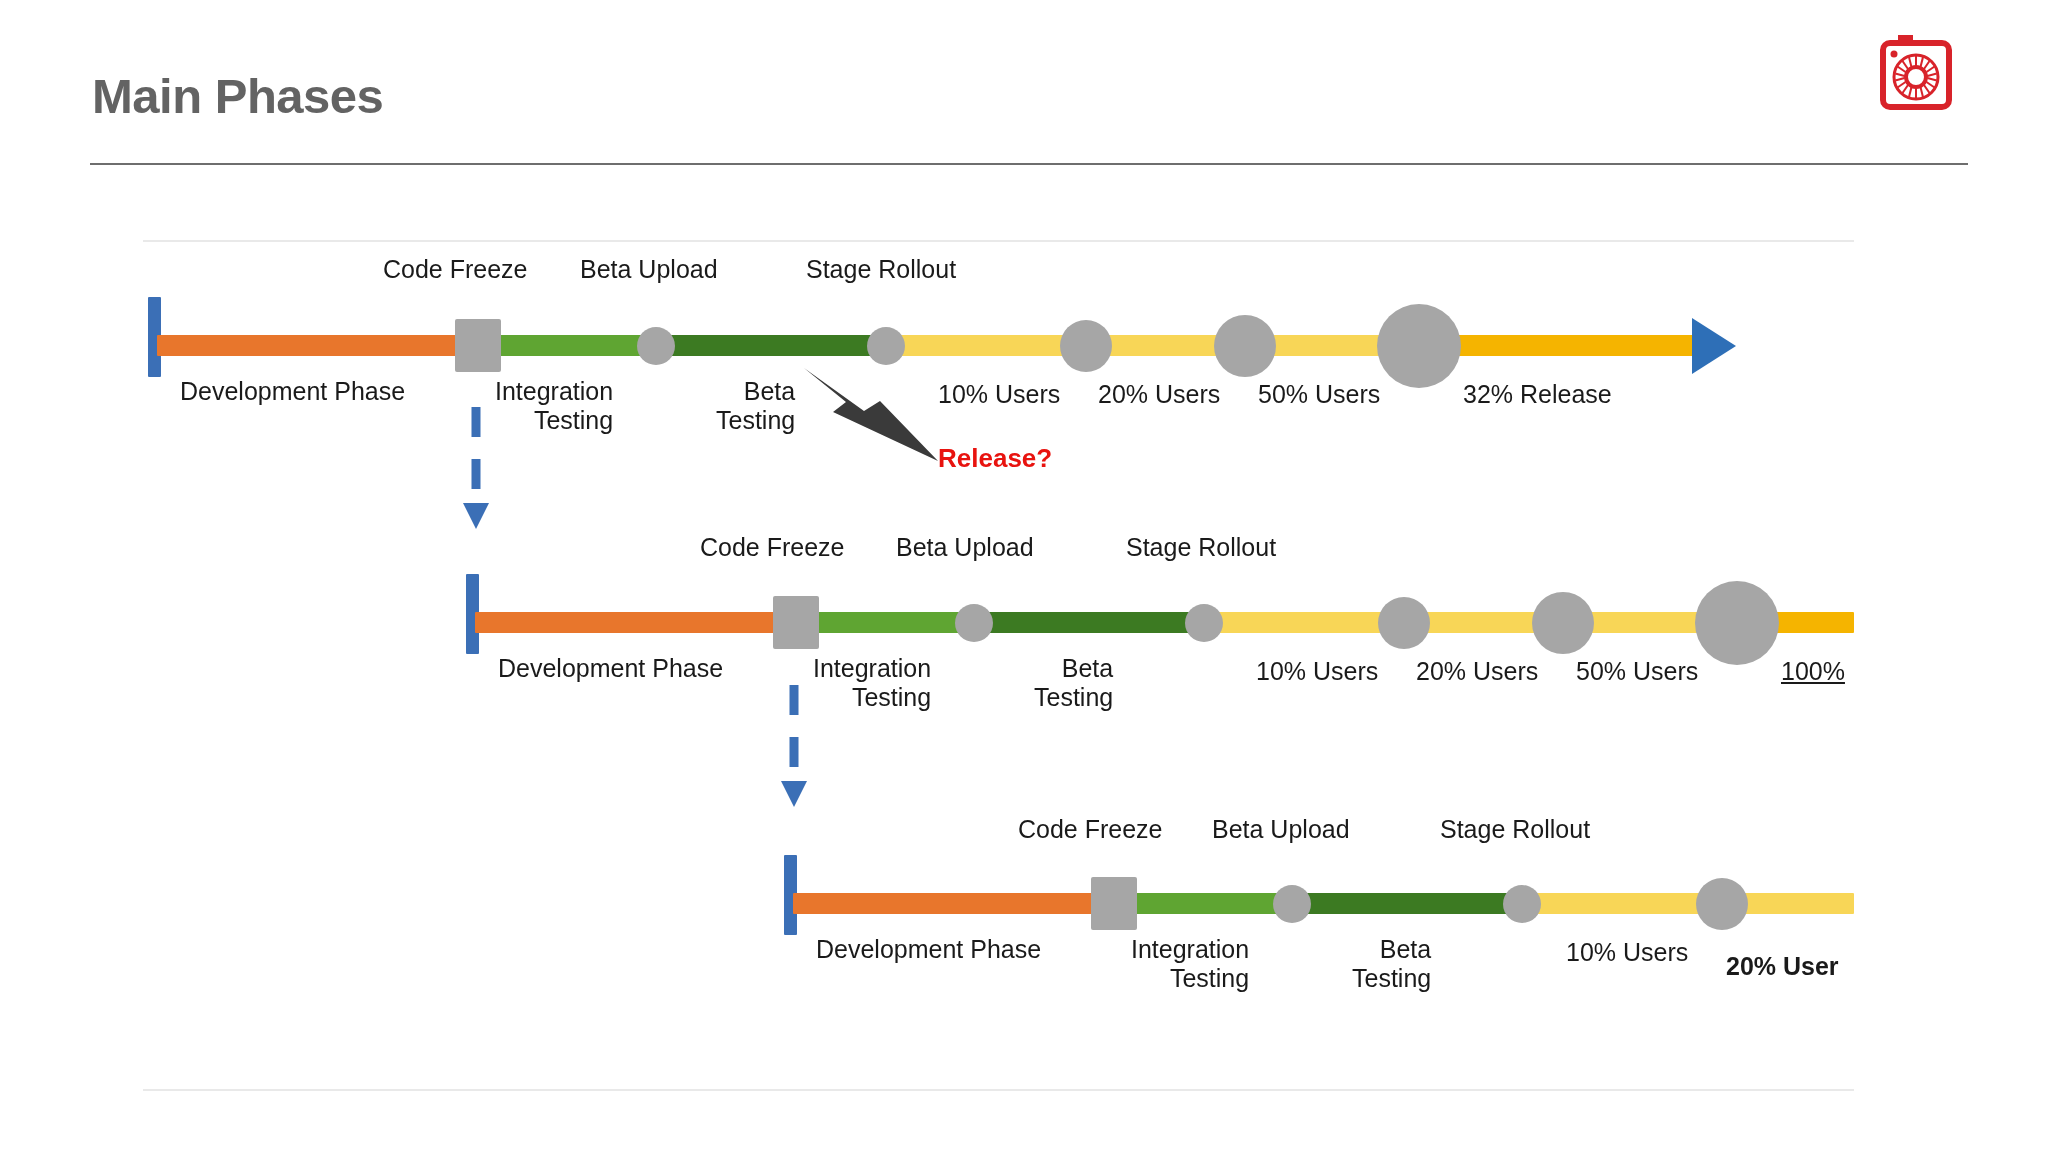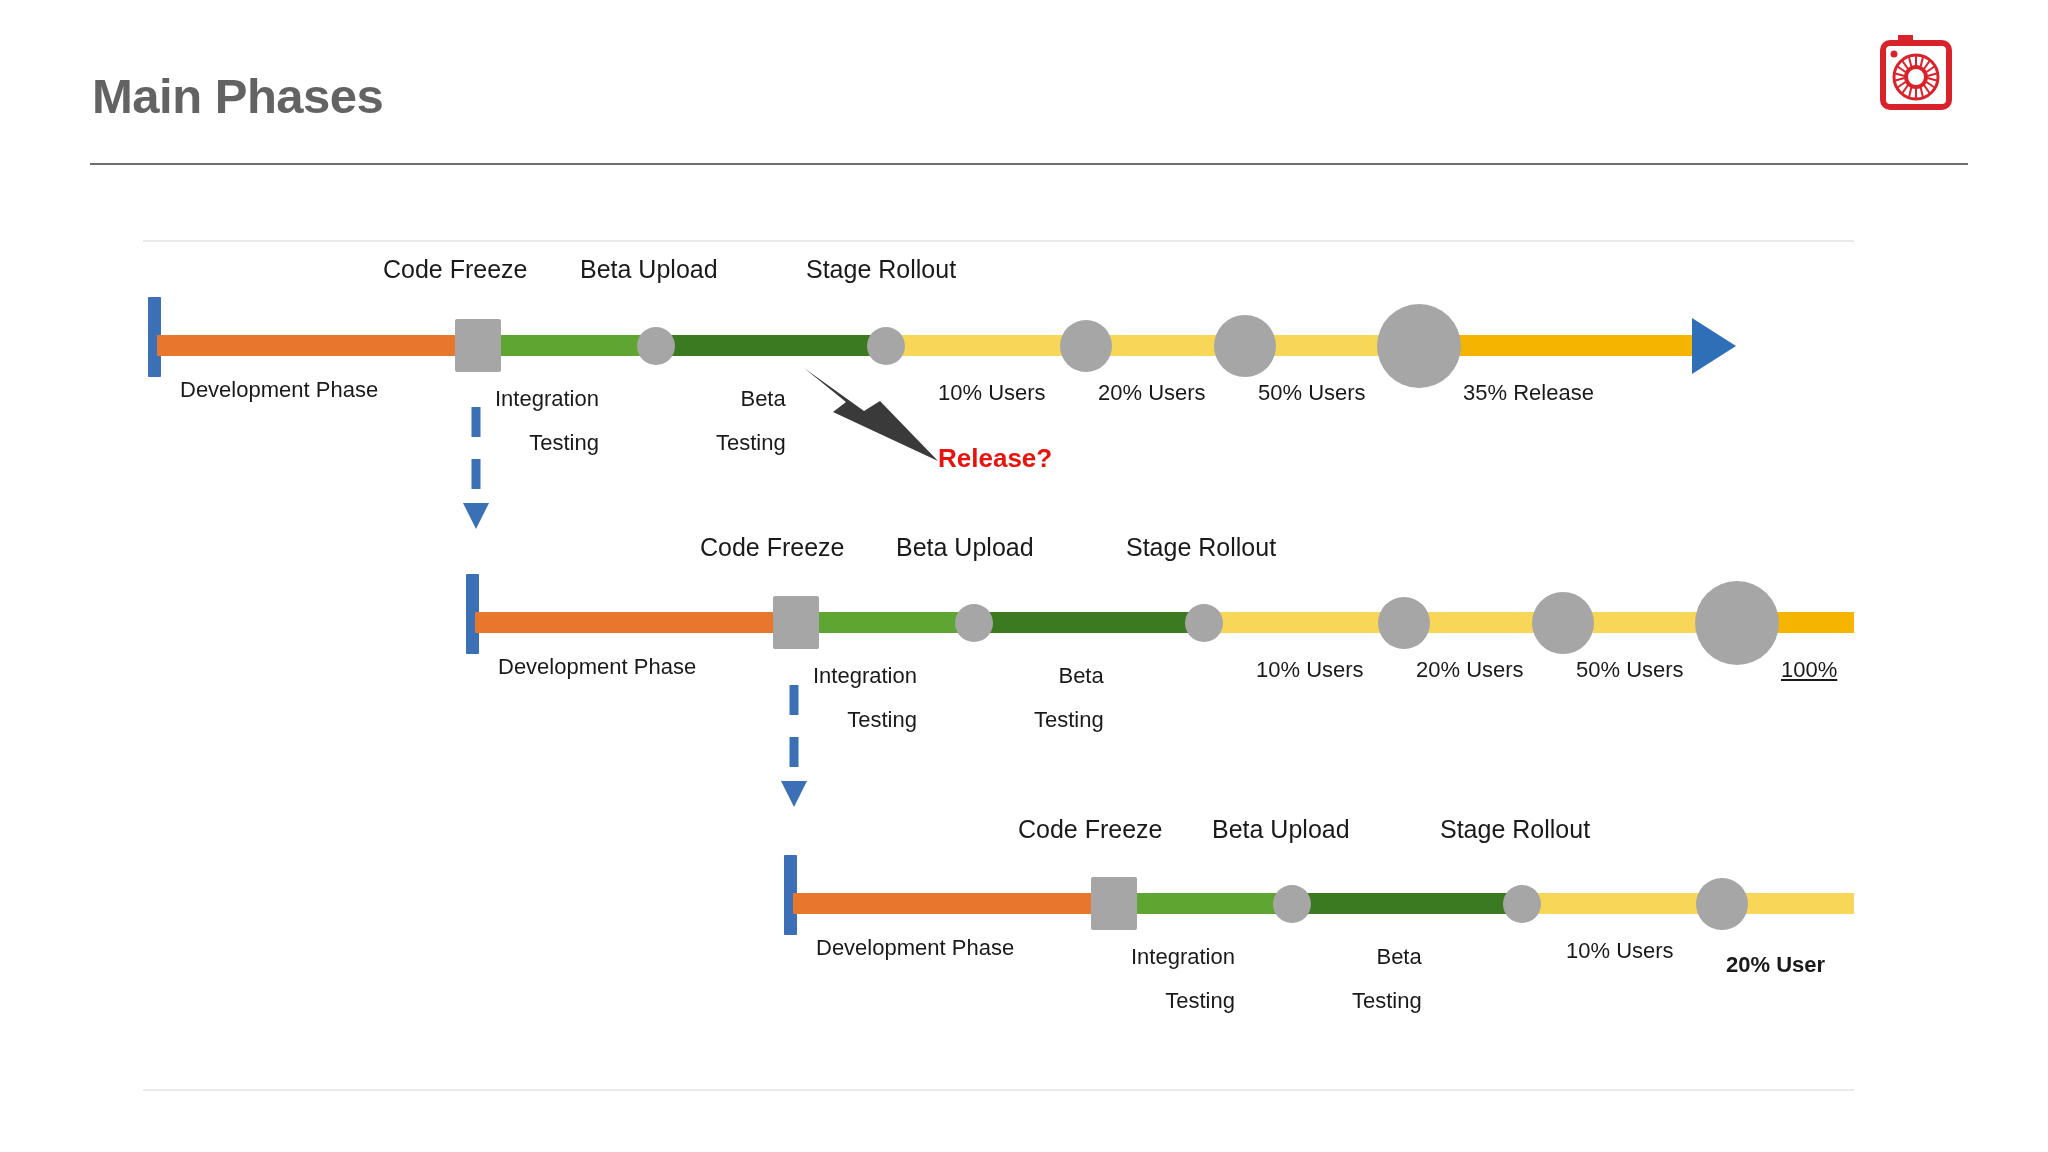--- a/index.html
+++ b/index.html
@@ -94,22 +94,22 @@
   }
 
   .lbl{
     position:absolute;
     color:#1a1a1a;
     font-size:25px;
     white-space:nowrap;
     font-family:"Liberation Sans", sans-serif;
   }
   .lbl-above{font-size:25px;}
-  .lbl-below{font-size:22px;}
-  .lbl-two{line-height:44px;white-space:pre-line;}
+  .lbl-below{font-size:25px;}
+  .lbl-two{line-height:29px;white-space:pre-line;}
 
   
   #hotfix-arrow{position:absolute;left:800px;top:360px;}
   #hotfix-label{
     position:absolute;
     left:938px; top:443px;
     color:#e8130f;
     font-weight:bold;
     font-size:26px;
     white-space:nowrap;
@@ -181,21 +181,21 @@
     <div class="end-arrow" style="left:1692px;top:318px;"></div>
 
     <div class="lbl lbl-below" style="left:180px;top:377px;">Development Phase</div>
     <div class="lbl lbl-below lbl-two" style="left:495px;top:377px;">Integration
 Testing</div>
     <div class="lbl lbl-below lbl-two" style="left:716px;top:377px;">Beta
 Testing</div>
     <div class="lbl lbl-below" style="left:938px;top:380px;">10% Users</div>
     <div class="lbl lbl-below" style="left:1098px;top:380px;">20% Users</div>
     <div class="lbl lbl-below" style="left:1258px;top:380px;">50% Users</div>
-    <div class="lbl lbl-below" style="left:1463px;top:380px;">35% Release</div>
+    <div class="lbl lbl-below" style="left:1463px;top:380px;">32% Release</div>
   </div>
 
   <div id="hotfix-arrow">
     <svg width="140" height="105" viewBox="0 0 140 105">
       <path d="M4 8 L46 42 L33 52 L138 101 L80 41 L64 51 Z" fill="#3a3a3a"></path>
     </svg>
   </div>
   <div id="hotfix-label">Release?</div>
 
   <div class="connector" style="left:462px;top:405px;">

